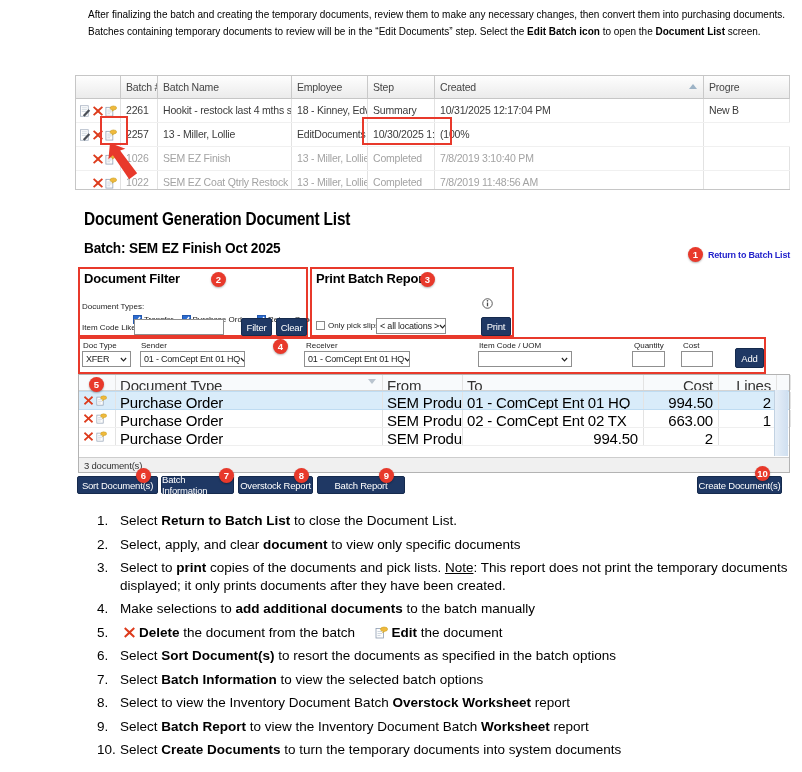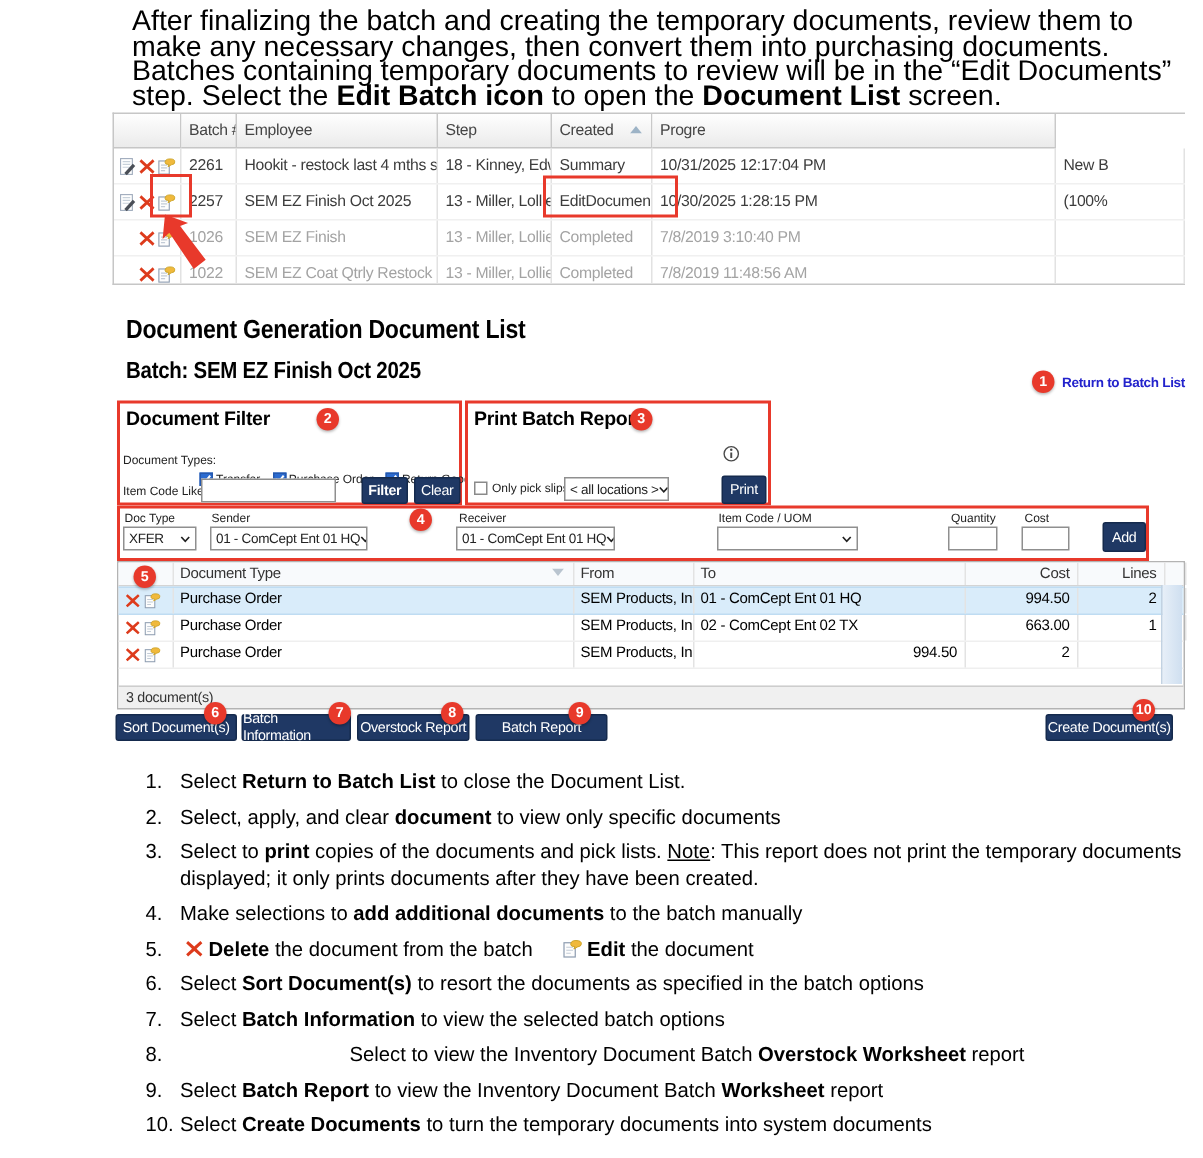--- a/index.html
+++ b/index.html
@@ -1,21 +1,21 @@
 <!DOCTYPE html>
 <html><head>
 <meta charset="utf-8">
 <style>
   html,body{margin:0;padding:0;background:#fff;}
   .page{position:relative;width:802px;height:772px;background:#fff;overflow:hidden;
         font-family:"Liberation Sans", sans-serif;color:#000;}
   .abs{position:absolute;}
 
   
-  .intro{left:88px;top:7px;width:704px;font-size:19px;line-height:16.5px;margin:0;}
+  .intro{left:88px;top:7px;width:704px;font-size:10px;line-height:16.5px;margin:0;}
   .instructions{left:90px;top:512px;width:706px;}
   .instr-item{display:flex;margin-bottom:6px;font-size:13.5px;line-height:17.5px;}
   .instr-num{width:30px;flex:0 0 30px;padding-left:7px;box-sizing:border-box;}
   .seg-b{font-weight:700;}
   .seg-u{text-decoration:underline;text-align:center;}
   .inline-icon{display:inline-block;vertical-align:-2px;margin:0 3px;}
 
   
   .h1{left:84px;top:209px;font-size:17.5px;font-weight:700;letter-spacing:-.2px;
       transform:scaleX(.88);transform-origin:left;white-space:nowrap;}
@@ -64,21 +64,21 @@
       box-sizing:border-box;color:#222;white-space:nowrap;overflow:hidden;}
   .txt{border:1px solid #8f8f8f;background:#fff;height:16px;box-sizing:border-box;font-size:9px;
       padding:0 2px;font-family:"Liberation Sans",sans-serif;}
 
   
   .dt{left:78px;top:374px;width:712px;height:99px;border:1px solid #b3b3b3;box-sizing:border-box;
       background:#fff;z-index:6;}
   .dt-row{display:grid;grid-template-columns:37px 267px 80px 181px 75px 58px 14px;}
   .dt-head{height:15px;background:#f8fafc;border-bottom:1px solid #d4d4d4;}
   .dt-head .cell{color:#333;}
-  .dt .cell{font-size:10px;letter-spacing:-.2px;padding:2px 2px 0 4px;box-sizing:border-box;
+  .dt .cell{font-size:15px;letter-spacing:-.2px;padding:2px 2px 0 4px;box-sizing:border-box;
       white-space:nowrap;overflow:hidden;position:relative;border-right:1px solid #e3e3e3;}
   .dt-body-row{height:17px;border-bottom:1px solid #efefef;}
   .dt-body-row.selected{background:#d9ecfa;border-top:1px solid #bfdcf2;border-bottom:1px solid #bfdcf2;}
   .dt .num{text-align:right;padding-right:5px;}
   .dt-scroll{position:absolute;right:1px;top:15px;width:13px;height:66px;
       background:linear-gradient(90deg,#e7eff8,#cfdff0);border-left:1px solid #c2d2e2;}
   .dt-status{position:absolute;left:0;right:0;bottom:0;height:15px;background:#f0f0f0;
       border-top:1px solid #cdcdcd;font-size:9.5px;color:#333;padding:2px 0 0 5px;box-sizing:border-box;
       letter-spacing:-.2px;}
   .dt-icon-cell{display:flex;align-items:center;gap:2px;padding:0 0 0 4px !important;}
@@ -89,20 +89,21 @@
 <body>
 
 <div class="page">
 
   <p class="abs intro" id="intro"><span>After finalizing the batch and creating the temporary documents, review them to make any necessary changes, then convert them into purchasing documents. Batches containing temporary documents to review will be in the “Edit Documents” step. Select the </span><span class="seg-b">Edit Batch icon</span><span> to open the </span><span class="seg-b">Document List</span><span> screen.</span></p>
 
   <div class="abs bt">
     <div class="bt-row bt-head" id="btHead">
         <div class="cell"></div>
         <div class="cell">Batch #</div>
+        <div class="cell">Batch Name</div>
         <div class="cell">Employee</div>
         <div class="cell">Step</div>
         <div class="cell">Created<span class="sort-arrow" style="display: inline-flex; align-items: center;">
             <svg viewBox="0 0 8 5" width="8" height="5">
               <path d="M4 0 L8 5 L0 5 Z" fill="#9db3c6"></path>
             </svg>
           </span></div>
         <div class="cell">Progre</div>
       </div>
     <div id="btBody">
@@ -159,21 +160,20 @@
               <svg viewBox="0 0 13 13" width="12" height="12">
                 <rect x="1" y="2.5" width="7.5" height="9.5" fill="#fdfdfd" stroke="#8d9cb0" stroke-width="0.8"></rect>
                 <line x1="2.5" y1="5.5" x2="7" y2="5.5" stroke="#c2cbd6" stroke-width="0.8"></line>
                 <line x1="2.5" y1="7.5" x2="7" y2="7.5" stroke="#c2cbd6" stroke-width="0.8"></line>
                 <line x1="2.5" y1="9.5" x2="5.5" y2="9.5" stroke="#c2cbd6" stroke-width="0.8"></line>
                 <path d="M5.5 3.8 Q5.3 1 9 1 Q12.6 1 12.6 3.2 Q12.6 5 10 5.3 L7.6 6.7 L8.2 5.1 Q5.5 5 5.5 3.8 Z" fill="#f0b93c" stroke="#c99f20" stroke-width="0.6"></path>
               </svg>
             </span>
           </div>
           <div class="cell">2257</div>
-          <div class="cell">SEM EZ Finish Oct 2025</div>
           <div class="cell">13 - Miller, Lollie</div>
           <div class="cell">EditDocuments</div>
           <div class="cell">10/30/2025 1:28:15 PM</div>
           <div class="cell">(100%</div>
         </div>
         <div class="bt-row bt-body-row muted">
           <div class="cell icon-cell">
             <span style="width: 12px;"></span>
             <span style="display: inline-flex; align-items: center;">
               <svg viewBox="0 0 12 12" width="12" height="12">
@@ -260,21 +260,21 @@
           <span class="cb checked">
             <svg viewBox="0 0 8 8" width="7" height="7">
               <path d="M1 4 L3 6.2 L7 1.2" fill="none" stroke="#fff" stroke-width="1.6"></path>
             </svg>
           </span>
           <span class="tinylabel">Return Goods PO</span>
         </span>
       </div>
     <div class="tinylabel" style="position:absolute;left:2px;top:54px;">Item Code Like:</div>
     <input class="txt" style="position: absolute; left: 54px; top: 50px; width: 90px;" value="">
-    <div class="navy" style="position:absolute;left:161px;top:49px;width:31px;height:18px;font-weight:bold;">Filter</div>
+    <div class="navy" style="position:absolute;left:161px;top:49px;width:31px;height:18px;">Filter</div>
     <div class="navy" style="position:absolute;left:196px;top:49px;width:31px;height:18px;">Clear</div>
   </div>
 
   <div class="abs red-panel" style="left:310px;top:267px;width:204px;height:70px;">
     <div class="panel-title" style="position:absolute;left:4px;top:2px;">Print Batch Report</div>
     <span id="infoIcon" style="position:absolute;left:170px;top:26px;"><svg viewBox="0 0 12 12" width="11" height="11">
           <circle cx="6" cy="6" r="5.2" fill="none" stroke="#4a4a4a" stroke-width="1"></circle>
           <line x1="6" y1="5" x2="6" y2="9" stroke="#4a4a4a" stroke-width="1.4"></line>
           <circle cx="6" cy="3.1" r="0.9" fill="#4a4a4a"></circle>
         </svg></span>
@@ -469,21 +469,21 @@
       <div class="instr-item">
         <span class="instr-num">6.</span>
         <span style="flex: 1 1 0%;"><span>Select </span><span class="seg-b">Sort Document(s)</span><span> to resort the documents as specified in the batch options</span></span>
       </div>
       <div class="instr-item">
         <span class="instr-num">7.</span>
         <span style="flex: 1 1 0%;"><span>Select </span><span class="seg-b">Batch Information</span><span> to view the selected batch options</span></span>
       </div>
       <div class="instr-item">
         <span class="instr-num">8.</span>
-        <span style="flex: 1 1 0%; text-align: center;"><span>Select to view the Inventory Document Batch </span><span class="seg-b">Overstock Worksheet</span><span> report</span></span>
+        <span style="flex: 1 1 0%;"><span>Select to view the Inventory Document Batch </span><span class="seg-b">Overstock Worksheet</span><span> report</span></span>
       </div>
       <div class="instr-item">
         <span class="instr-num">9.</span>
         <span style="flex: 1 1 0%;"><span>Select </span><span class="seg-b">Batch Report</span><span> to view the Inventory Document Batch </span><span class="seg-b">Worksheet</span><span> report</span></span>
       </div>
       <div class="instr-item">
         <span class="instr-num">10.</span>
         <span style="flex: 1 1 0%;"><span>Select </span><span class="seg-b">Create Documents</span><span> to turn the temporary documents into system documents</span></span>
       </div>
     </div>

